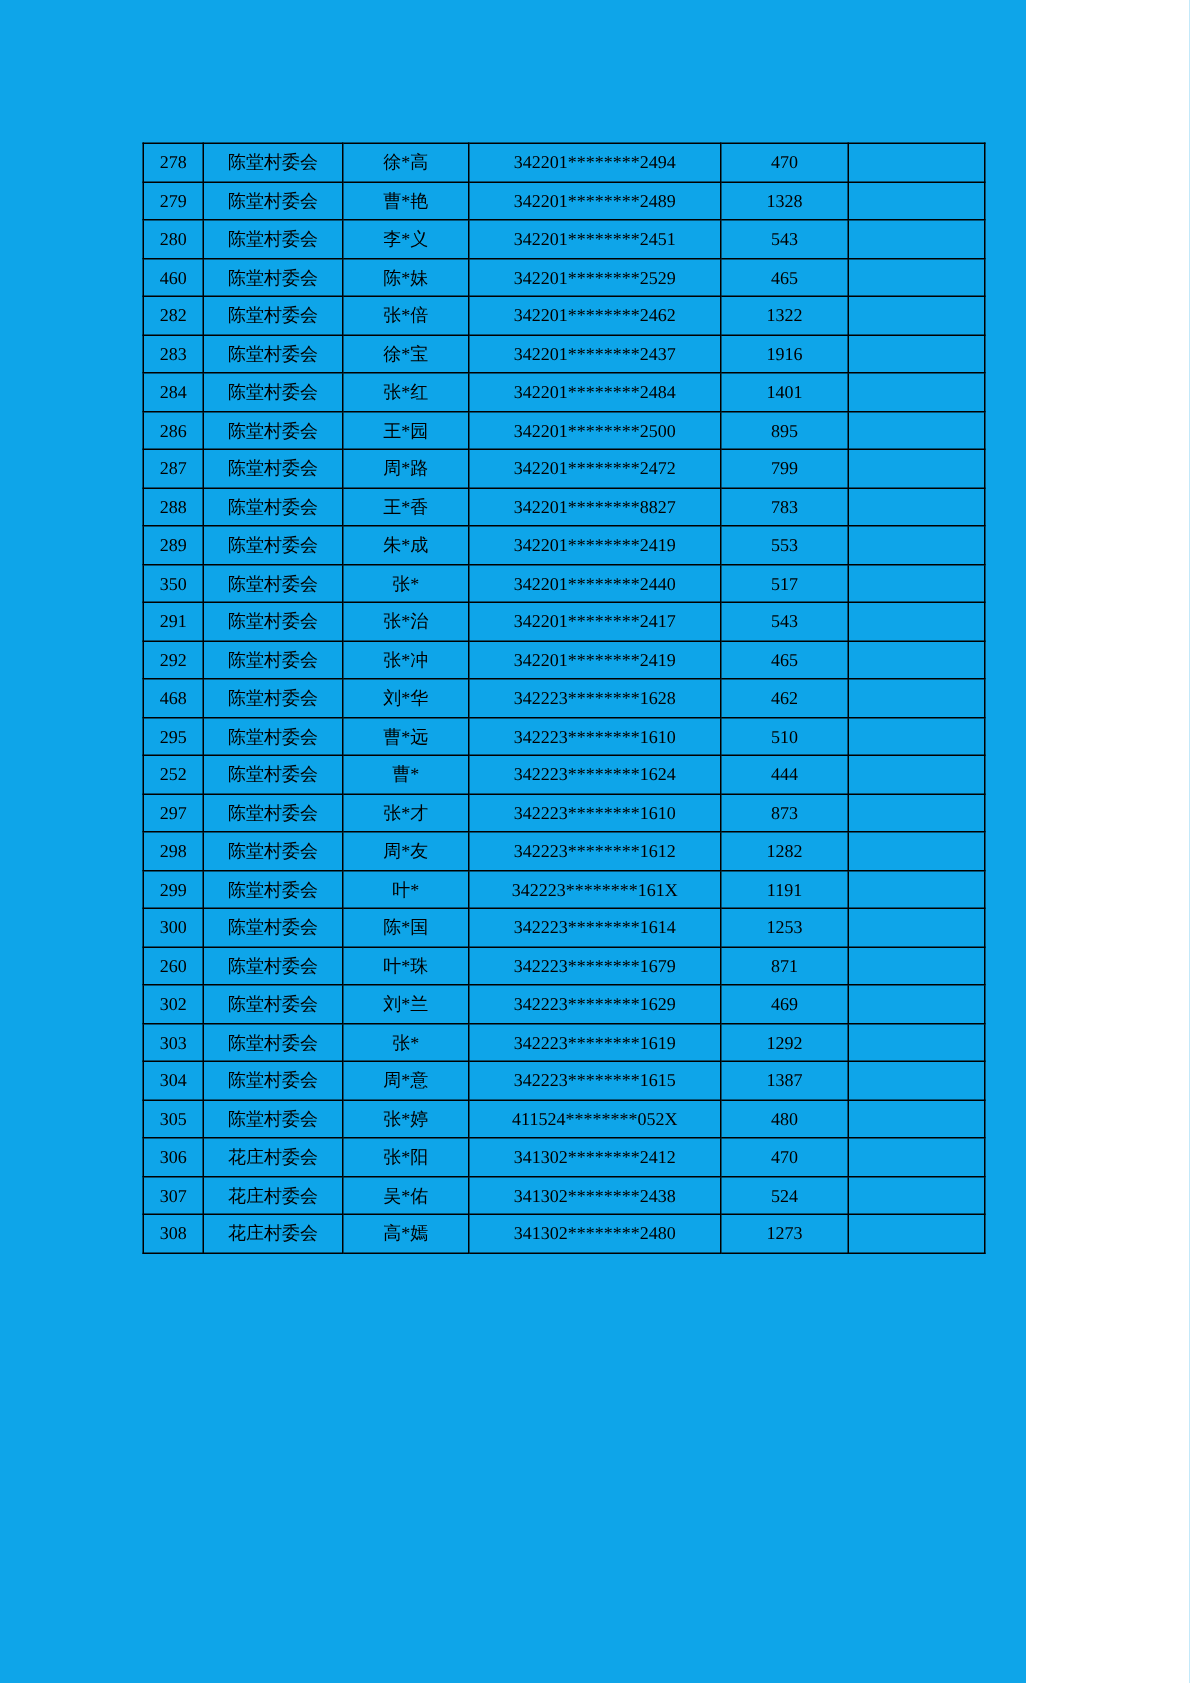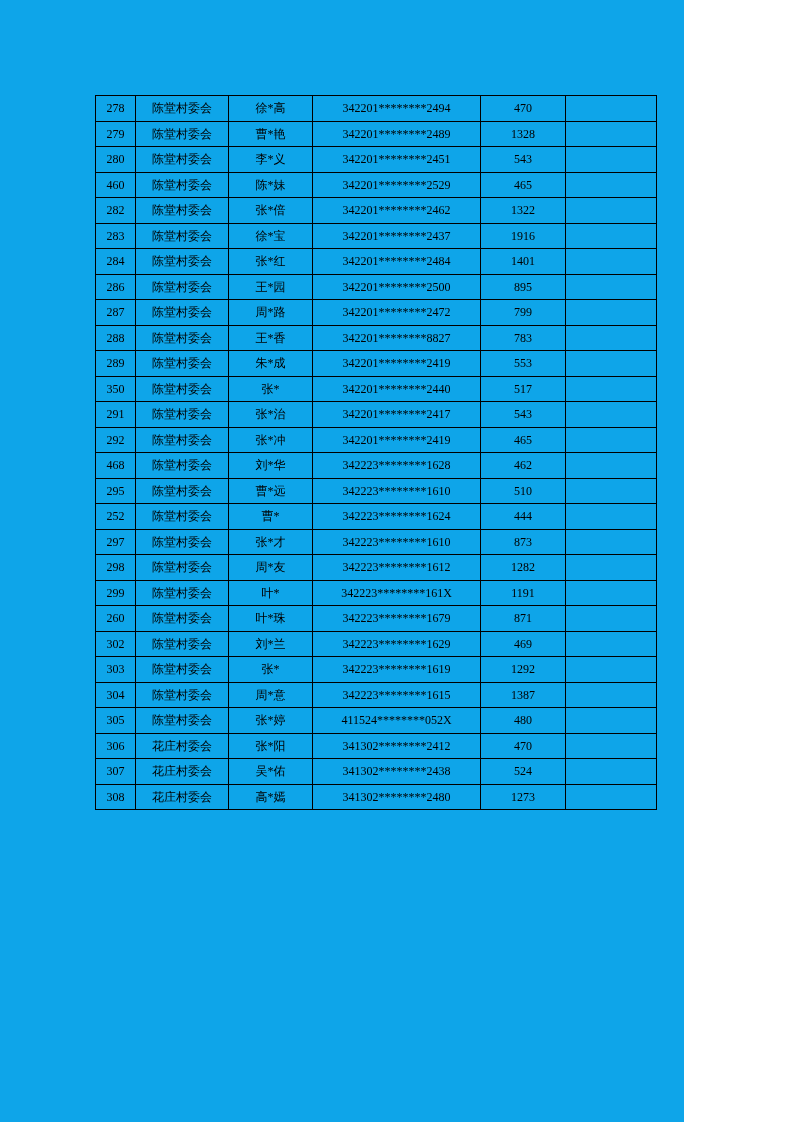--- a/index.html
+++ b/index.html
@@ -216,20 +216,28 @@
   </tr>
         <tr>
     <td>299</td>
     <td>陈堂村委会</td>
     <td>叶*</td>
     <td>342223********161X</td>
     <td>1191</td>
     <td></td>
   </tr>
         <tr>
+    <td>300</td>
+    <td>陈堂村委会</td>
+    <td>陈*国</td>
+    <td>342223********1614</td>
+    <td>1253</td>
+    <td></td>
+  </tr>
+        <tr>
     <td>260</td>
     <td>陈堂村委会</td>
     <td>叶*珠</td>
     <td>342223********1679</td>
     <td>871</td>
     <td></td>
   </tr>
         <tr>
     <td>302</td>
     <td>陈堂村委会</td>

